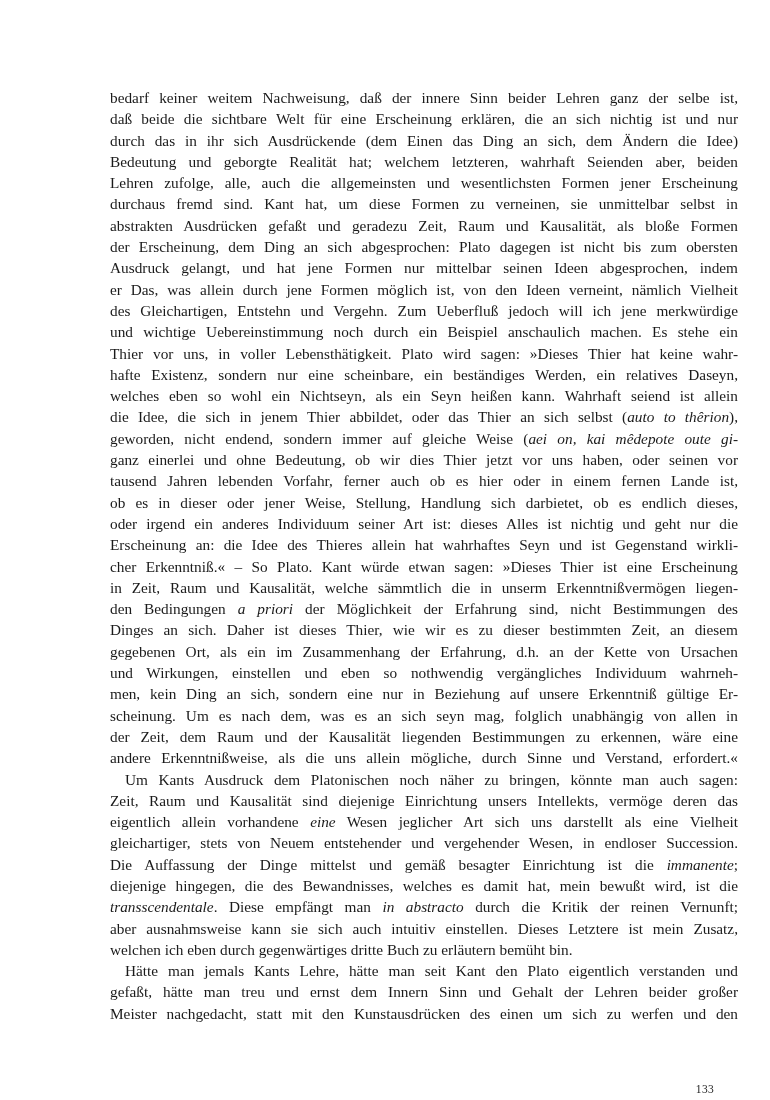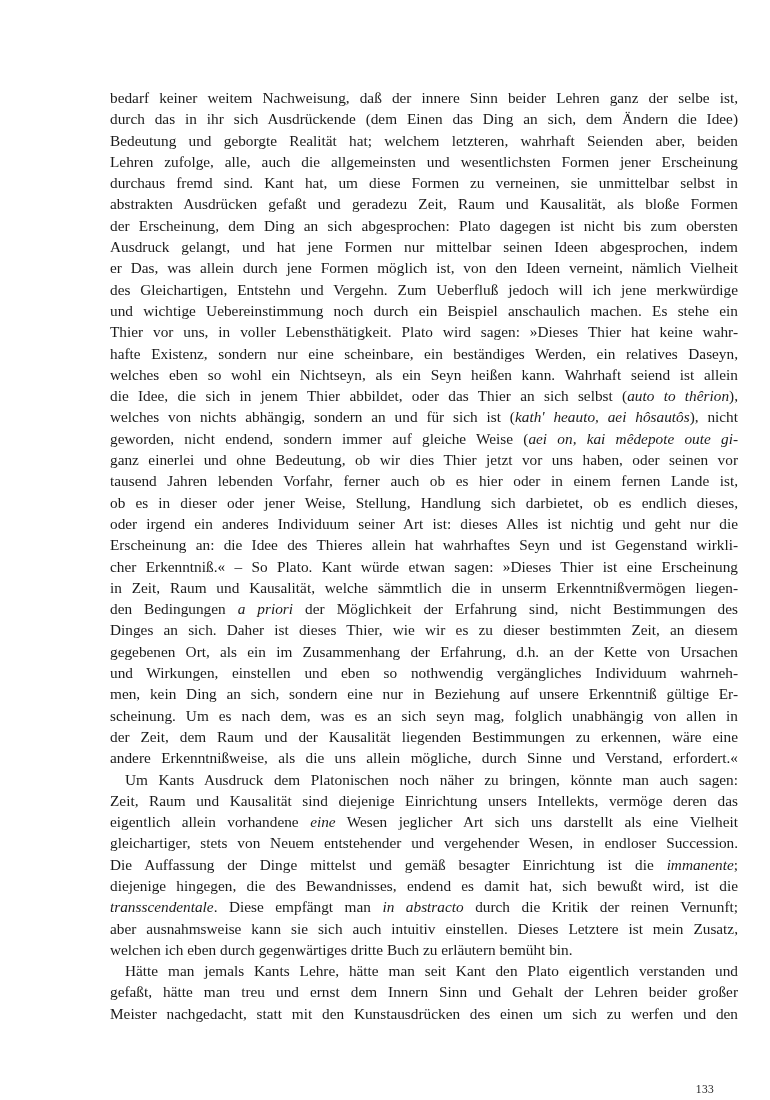--- a/index.html
+++ b/index.html
@@ -42,35 +42,35 @@
     letter-spacing: 0.3px;
     color: #1a1a1a;
   }
 </style>
 </head>
 <body>
 
 <div id="page">
   <div id="page-text">
       <div class="line"><span>bedarf keiner weitem Nachweisung, daß der innere Sinn beider Lehren ganz der selbe ist,</span></div>
+      <div class="line"><span>daß beide die sichtbare Welt für eine Erscheinung erklären, die an sich nichtig ist und nur</span></div>
       <div class="line"><span>durch das in ihr sich Ausdrückende (dem Einen das Ding an sich, dem Ändern die Idee)</span></div>
       <div class="line"><span>Bedeutung und geborgte Realität hat; welchem letzteren, wahrhaft Seienden aber, beiden</span></div>
       <div class="line"><span>Lehren zufolge, alle, auch die allgemeinsten und wesentlichsten Formen jener Erscheinung</span></div>
       <div class="line"><span>durchaus fremd sind. Kant hat, um diese Formen zu verneinen, sie unmittelbar selbst in</span></div>
       <div class="line"><span>abstrakten Ausdrücken gefaßt und geradezu Zeit, Raum und Kausalität, als bloße Formen</span></div>
       <div class="line"><span>der Erscheinung, dem Ding an sich abgesprochen: Plato dagegen ist nicht bis zum obersten</span></div>
       <div class="line"><span>Ausdruck gelangt, und hat jene Formen nur mittelbar seinen Ideen abgesprochen, indem</span></div>
       <div class="line"><span>er Das, was allein durch jene Formen möglich ist, von den Ideen verneint, nämlich Vielheit</span></div>
       <div class="line"><span>des Gleichartigen, Entstehn und Vergehn. Zum Ueberfluß jedoch will ich jene merkwürdige</span></div>
       <div class="line"><span>und wichtige Uebereinstimmung noch durch ein Beispiel anschaulich machen. Es stehe ein</span></div>
       <div class="line"><span>Thier vor uns, in voller Lebensthätigkeit. Plato wird sagen: »Dieses Thier hat keine wahr-</span></div>
       <div class="line"><span>hafte Existenz, sondern nur eine scheinbare, ein beständiges Werden, ein relatives Daseyn,</span></div>
       <div class="line"><span>welches eben so wohl ein Nichtseyn, als ein Seyn heißen kann. Wahrhaft seiend ist allein</span></div>
       <div class="line"><span>die Idee, die sich in jenem Thier abbildet, oder das Thier an sich selbst (</span><span class="it">auto to thêrion</span><span>),</span></div>
-      <div class="line"><span>welches von nichts abhängig, sondern an und für sich ist (</span><span class="it">kath' heauto, aei hôsautôs</span><span>), nicht</span></div>
       <div class="line"><span>geworden, nicht endend, sondern immer auf gleiche Weise (</span><span class="it">aei on, kai mêdepote oute gi-</span></div>
       <div class="line"><span>ganz einerlei und ohne Bedeutung, ob wir dies Thier jetzt vor uns haben, oder seinen vor</span></div>
       <div class="line"><span>tausend Jahren lebenden Vorfahr, ferner auch ob es hier oder in einem fernen Lande ist,</span></div>
       <div class="line"><span>ob es in dieser oder jener Weise, Stellung, Handlung sich darbietet, ob es endlich dieses,</span></div>
       <div class="line"><span>oder irgend ein anderes Individuum seiner Art ist: dieses Alles ist nichtig und geht nur die</span></div>
       <div class="line"><span>Erscheinung an: die Idee des Thieres allein hat wahrhaftes Seyn und ist Gegenstand wirkli-</span></div>
       <div class="line"><span>cher Erkenntniß.« – So Plato. Kant würde etwan sagen: »Dieses Thier ist eine Erscheinung</span></div>
       <div class="line"><span>in Zeit, Raum und Kausalität, welche sämmtlich die in unserm Erkenntnißvermögen liegen-</span></div>
       <div class="line"><span>den Bedingungen </span><span class="it">a priori</span><span> der Möglichkeit der Erfahrung sind, nicht Bestimmungen des</span></div>
       <div class="line"><span>Dinges an sich. Daher ist dieses Thier, wie wir es zu dieser bestimmten Zeit, an diesem</span></div>
@@ -78,21 +78,21 @@
       <div class="line"><span>und Wirkungen, einstellen und eben so nothwendig vergängliches Individuum wahrneh-</span></div>
       <div class="line"><span>men, kein Ding an sich, sondern eine nur in Beziehung auf unsere Erkenntniß gültige Er-</span></div>
       <div class="line"><span>scheinung. Um es nach dem, was es an sich seyn mag, folglich unabhängig von allen in</span></div>
       <div class="line"><span>der Zeit, dem Raum und der Kausalität liegenden Bestimmungen zu erkennen, wäre eine</span></div>
       <div class="line"><span>andere Erkenntnißweise, als die uns allein mögliche, durch Sinne und Verstand, erfordert.«</span></div>
       <div class="line indent"><span>Um Kants Ausdruck dem Platonischen noch näher zu bringen, könnte man auch sagen:</span></div>
       <div class="line"><span>Zeit, Raum und Kausalität sind diejenige Einrichtung unsers Intellekts, vermöge deren das</span></div>
       <div class="line"><span>eigentlich allein vorhandene </span><span class="it">eine</span><span> Wesen jeglicher Art sich uns darstellt als eine Vielheit</span></div>
       <div class="line"><span>gleichartiger, stets von Neuem entstehender und vergehender Wesen, in endloser Succession.</span></div>
       <div class="line"><span>Die Auffassung der Dinge mittelst und gemäß besagter Einrichtung ist die </span><span class="it">immanente</span><span>;</span></div>
-      <div class="line"><span>diejenige hingegen, die des Bewandnisses, endend es damit hat, sich bewußt wird, ist die</span></div>
+      <div class="line"><span>diejenige hingegen, die des Bewandnisses, welches es damit hat, mein bewußt wird, ist die</span></div>
       <div class="line"><span class="it">transscendentale</span><span>. Diese empfängt man </span><span class="it">in abstracto</span><span> durch die Kritik der reinen Vernunft;</span></div>
       <div class="line"><span>aber ausnahmsweise kann sie sich auch intuitiv einstellen. Dieses Letztere ist mein Zusatz,</span></div>
       <div class="line last"><span>welchen ich eben durch gegenwärtiges dritte Buch zu erläutern bemüht bin.</span></div>
       <div class="line indent"><span>Hätte man jemals Kants Lehre, hätte man seit Kant den Plato eigentlich verstanden und</span></div>
       <div class="line"><span>gefaßt, hätte man treu und ernst dem Innern Sinn und Gehalt der Lehren beider großer</span></div>
       <div class="line"><span>Meister nachgedacht, statt mit den Kunstausdrücken des einen um sich zu werfen und den</span></div>
     </div>
   <div id="page-number">133</div>
 </div>
 

